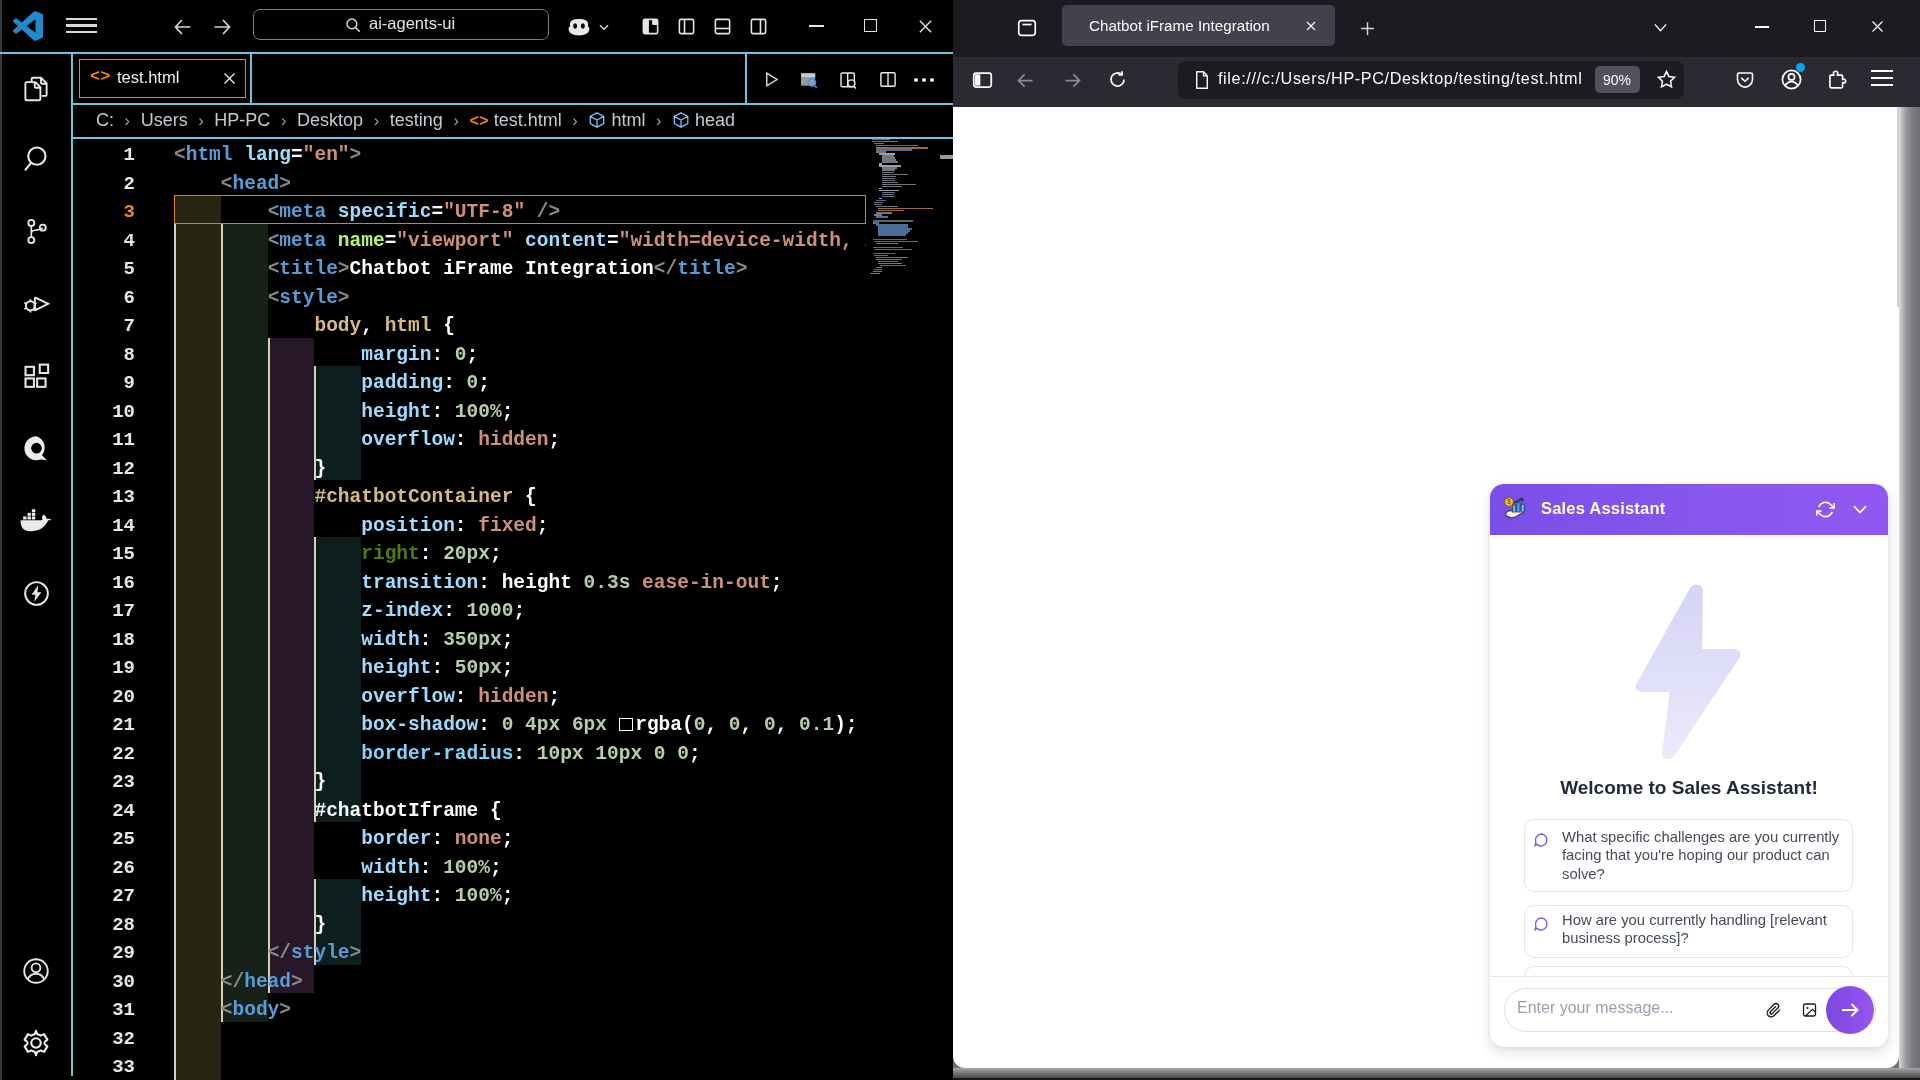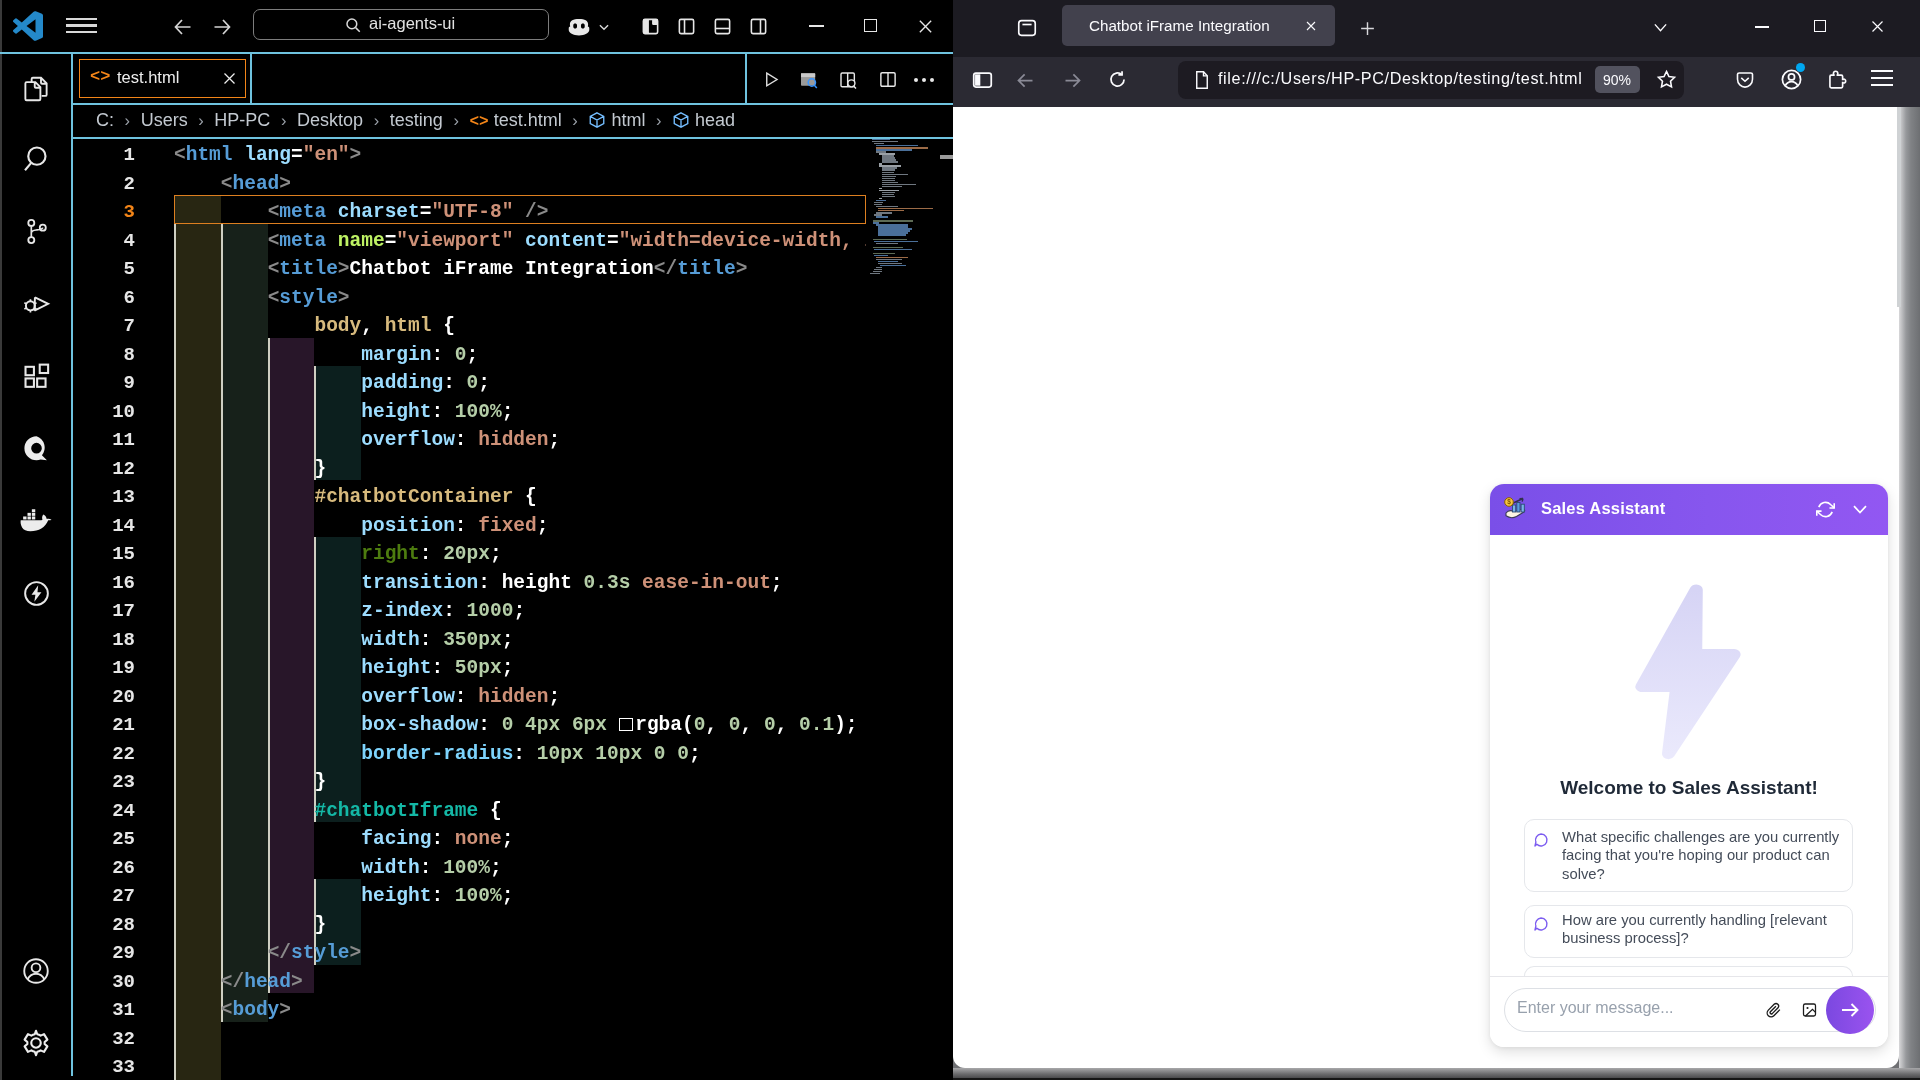--- a/index.html
+++ b/index.html
@@ -218,43 +218,43 @@
       <div class="gn">28</div>
       <div class="gn">29</div>
       <div class="gn">30</div>
       <div class="gn">31</div>
       <div class="gn">32</div>
       <div class="gn">33</div>
     </div>
   <div id="code">
       <div class="ln"><span style="color:#8a8a8a">&lt;</span><span style="color:#569cd6">html</span> <span style="color:#9cdcfe">lang</span><span style="color:#ffffff">=</span><span style="color:#ce9178">"en"</span><span style="color:#8a8a8a">&gt;</span></div>
       <div class="ln">    <span style="color:#8a8a8a">&lt;</span><span style="color:#569cd6">head</span><span style="color:#8a8a8a">&gt;</span></div>
-      <div class="ln">        <span style="color:#8a8a8a">&lt;</span><span style="color:#569cd6">meta</span> <span style="color:#9cdcfe">charset</span><span style="color:#ffffff">=</span><span style="color:#ce9178">"UTF-8"</span> <span style="color:#8a8a8a">/&gt;</span></div>
+      <div class="ln">        <span style="color:#8a8a8a">&lt;</span><span style="color:#569cd6">meta</span> <span style="color:#9cdcfe">specific</span><span style="color:#ffffff">=</span><span style="color:#ce9178">"UTF-8"</span> <span style="color:#8a8a8a">/&gt;</span></div>
       <div class="ln">        <span style="color:#8a8a8a">&lt;</span><span style="color:#569cd6">meta</span> <span style="color:#bef264">name</span><span style="color:#ffffff">=</span><span style="color:#ce9178">"viewport"</span> <span style="color:#9cdcfe">content</span><span style="color:#ffffff">=</span><span style="color:#ce9178">"width=device-width, init</span></div>
       <div class="ln">        <span style="color:#8a8a8a">&lt;</span><span style="color:#569cd6">title</span><span style="color:#8a8a8a">&gt;</span><span style="color:#ffffff">Chatbot iFrame Integration</span><span style="color:#8a8a8a">&lt;/</span><span style="color:#569cd6">title</span><span style="color:#8a8a8a">&gt;</span></div>
       <div class="ln">        <span style="color:#8a8a8a">&lt;</span><span style="color:#569cd6">style</span><span style="color:#8a8a8a">&gt;</span></div>
       <div class="ln">            <span style="color:#d7ba7d">body</span><span style="color:#ffffff">, </span><span style="color:#d7ba7d">html</span><span style="color:#ffffff"> {</span></div>
       <div class="ln">                <span style="color:#9cdcfe">margin</span><span style="color:#ffffff">: </span><span style="color:#b5cea8">0</span><span style="color:#ffffff">;</span></div>
       <div class="ln">                <span style="color:#9cdcfe">padding</span><span style="color:#ffffff">: </span><span style="color:#b5cea8">0</span><span style="color:#ffffff">;</span></div>
       <div class="ln">                <span style="color:#9cdcfe">height</span><span style="color:#ffffff">: </span><span style="color:#b5cea8">100%</span><span style="color:#ffffff">;</span></div>
       <div class="ln">                <span style="color:#9cdcfe">overflow</span><span style="color:#ffffff">: </span><span style="color:#ce9178">hidden</span><span style="color:#ffffff">;</span></div>
       <div class="ln">            <span style="color:#ffffff">}</span></div>
       <div class="ln">            <span style="color:#d7ba7d">#chatbotContainer</span><span style="color:#ffffff"> {</span></div>
       <div class="ln">                <span style="color:#9cdcfe">position</span><span style="color:#ffffff">: </span><span style="color:#ce9178">fixed</span><span style="color:#ffffff">;</span></div>
       <div class="ln">                <span style="color:#4d7c0f">right</span><span style="color:#ffffff">: </span><span style="color:#b5cea8">20px</span><span style="color:#ffffff">;</span></div>
       <div class="ln">                <span style="color:#9cdcfe">transition</span><span style="color:#ffffff">: </span><span style="color:#ffffff">height</span> <span style="color:#b5cea8">0.3s</span> <span style="color:#ce9178">ease-in-out</span><span style="color:#ffffff">;</span></div>
       <div class="ln">                <span style="color:#9cdcfe">z-index</span><span style="color:#ffffff">: </span><span style="color:#b5cea8">1000</span><span style="color:#ffffff">;</span></div>
       <div class="ln">                <span style="color:#9cdcfe">width</span><span style="color:#ffffff">: </span><span style="color:#b5cea8">350px</span><span style="color:#ffffff">;</span></div>
       <div class="ln">                <span style="color:#9cdcfe">height</span><span style="color:#ffffff">: </span><span style="color:#b5cea8">50px</span><span style="color:#ffffff">;</span></div>
       <div class="ln">                <span style="color:#9cdcfe">overflow</span><span style="color:#ffffff">: </span><span style="color:#ce9178">hidden</span><span style="color:#ffffff">;</span></div>
       <div class="ln">                <span style="color:#9cdcfe">box-shadow</span><span style="color:#ffffff">: </span><span style="color:#b5cea8">0</span> <span style="color:#b5cea8">4px</span> <span style="color:#b5cea8">6px</span> <span class="sw"></span><span style="color:#ffffff">rgba</span><span style="color:#ffffff">(</span><span style="color:#b5cea8">0</span><span style="color:#ffffff">, </span><span style="color:#b5cea8">0</span><span style="color:#ffffff">, </span><span style="color:#b5cea8">0</span><span style="color:#ffffff">, </span><span style="color:#b5cea8">0.1</span><span style="color:#ffffff">);</span></div>
       <div class="ln">                <span style="color:#7dd3fc">border-radius</span><span style="color:#ffffff">: </span><span style="color:#b5cea8">10px</span> <span style="color:#b5cea8">10px</span> <span style="color:#b5cea8">0</span> <span style="color:#b5cea8">0</span><span style="color:#ffffff">;</span></div>
       <div class="ln">            <span style="color:#ffffff">}</span></div>
-      <div class="ln">            <span style="color:#14b8a6">#chatbotIframe</span><span style="color:#ffffff"> {</span></div>
-      <div class="ln">                <span style="color:#9cdcfe">facing</span><span style="color:#ffffff">: </span><span style="color:#ce9178">none</span><span style="color:#ffffff">;</span></div>
+      <div class="ln">            <span style="color:#ffffff">#chatbotIframe</span><span style="color:#ffffff"> {</span></div>
+      <div class="ln">                <span style="color:#9cdcfe">border</span><span style="color:#ffffff">: </span><span style="color:#ce9178">none</span><span style="color:#ffffff">;</span></div>
       <div class="ln">                <span style="color:#9cdcfe">width</span><span style="color:#ffffff">: </span><span style="color:#b5cea8">100%</span><span style="color:#ffffff">;</span></div>
       <div class="ln">                <span style="color:#9cdcfe">height</span><span style="color:#ffffff">: </span><span style="color:#b5cea8">100%</span><span style="color:#ffffff">;</span></div>
       <div class="ln">            <span style="color:#ffffff">}</span></div>
       <div class="ln">        <span style="color:#8a8a8a">&lt;/</span><span style="color:#569cd6">style</span><span style="color:#8a8a8a">&gt;</span></div>
       <div class="ln">    <span style="color:#8a8a8a">&lt;/</span><span style="color:#569cd6">head</span><span style="color:#8a8a8a">&gt;</span></div>
       <div class="ln">    <span style="color:#8a8a8a">&lt;</span><span style="color:#569cd6">body</span><span style="color:#8a8a8a">&gt;</span></div>
     </div>
   <div id="mm">
       <div style="margin-left:2px;width:18px;background:#4a6f99;height:1.4px;margin-bottom:.65px"></div>
 <div style="margin-left:2px;width:26px;background:#6f7780;height:1.4px;margin-bottom:.65px"></div>

